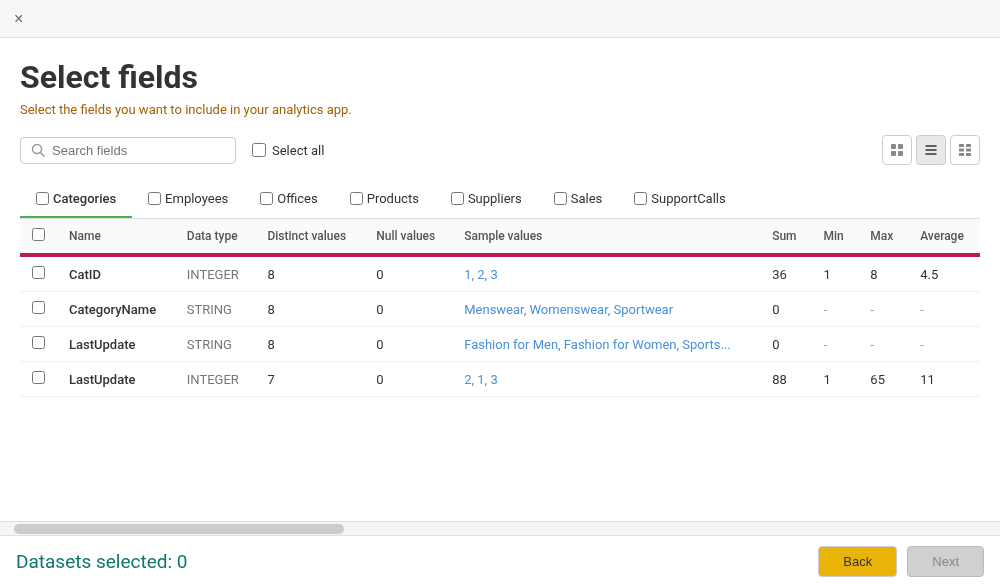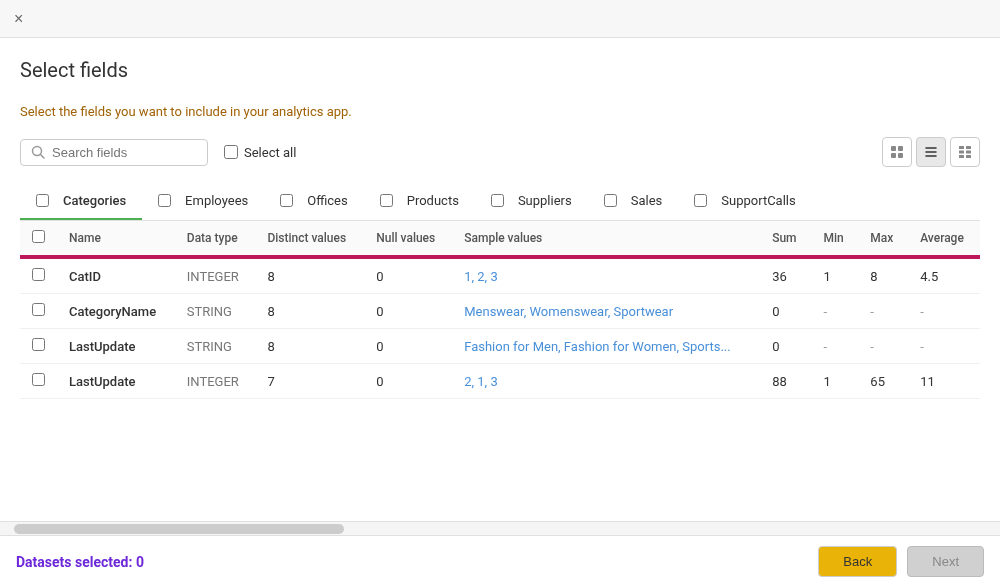--- a/index.html
+++ b/index.html
@@ -9,60 +9,60 @@
     .titlebar { display: flex; align-items: center; justify-content: space-between; padding: 8px 14px; border-bottom: 1px solid #e0e0e0; background: #f7f7f7; min-height: 38px; }
     .titlebar-left { display: flex; align-items: center; gap: 6px; font-size: 12px; color: #555; }
     .breadcrumb-sep { color: #aaa; font-size: 11px; }
     .breadcrumb-file { background: #e8e8e8; border-radius: 4px; padding: 2px 8px; font-size: 12px; display: flex; align-items: center; gap: 5px; }
     .close-btn { font-size: 16px; color: #666; cursor: pointer; background: none; border: none; line-height: 1; }
 
     
     .main { flex: 1; display: flex; flex-direction: column; padding: 20px 20px 0 20px; overflow: hidden; }
 
     
-    .page-title { font-size: 20px; font-weight: 400; margin-bottom: 22px; }
+    .page-title { font-size: 32px; font-weight: 700; margin-bottom: 6px; }
     .page-subtitle { font-size: 13px; color: #a16207; margin-bottom: 18px; }
 
     
     .search-row { display: flex; align-items: center; justify-content: space-between; margin-bottom: 16px; }
     .search-left { display: flex; align-items: center; gap: 16px; }
-    .search-box { display: flex; align-items: center; border: 1px solid #ccc; border-radius: 4px; padding: 5px 10px; gap: 7px; width: 188px; background: #fff; }
+    .search-box { display: flex; align-items: center; border: 1px solid #ccc; border-radius: 4px; padding: 5px 10px; gap: 7px; width: 216px; background: #fff; }
     .search-box input { border: none; outline: none; font-size: 13px; color: #333; width: 100%; background: transparent; }
     .search-icon-svg { color: #999; flex-shrink: 0; }
     .select-all-label { display: flex; align-items: center; gap: 6px; font-size: 13px; cursor: pointer; }
     .select-all-label input[type="checkbox"] { width: 14px; height: 14px; cursor: pointer; }
 
     
     .view-toggle { display: flex; gap: 4px; }
     .view-btn { width: 30px; height: 30px; border: 1px solid #ccc; background: #fff; border-radius: 4px; cursor: pointer; display: flex; align-items: center; justify-content: center; color: #555; }
     .view-btn.active { background: #e8e8e8; }
 
     
     .tabs { display: flex; align-items: center; gap: 0; border-bottom: 1px solid #e0e0e0; margin-bottom: 0; }
-    .tab { display: flex; align-items: center; gap: 14px; padding: 10px 16px; cursor: pointer; font-size: 13px; color: #333; border-bottom: 2px solid transparent; white-space: nowrap; }
+    .tab { display: flex; align-items: center; gap: 4px; padding: 10px 16px; cursor: pointer; font-size: 13px; color: #333; border-bottom: 2px solid transparent; white-space: nowrap; }
     .tab.active { border-bottom: 2px solid #4caf50; font-weight: 500; }
     .tab input[type="checkbox"] { width: 13px; height: 13px; }
 
     
     .table-container { flex: 1; overflow: auto; }
     table { width: 100%; border-collapse: collapse; font-size: 13px; }
     thead tr { background: #fafafa; }
     th { padding: 9px 12px; text-align: left; font-weight: 500; color: #555; border-bottom: 4px solid #be185d; white-space: nowrap; font-size: 12px; }
     td { padding: 9px 12px; border-bottom: 1px solid #f0f0f0; color: #333; }
     .col-check { width: 36px; }
     .sample-val { color: #4a90d9; }
     .dash { color: #999; }
 
     
     .scrollbar-area { height: 14px; background: #f5f5f5; border-top: 1px solid #e0e0e0; position: relative; overflow: hidden; }
     .scrollbar-thumb { position: absolute; left: 14px; top: 2px; width: 330px; height: 10px; background: #ccc; border-radius: 5px; }
 
     
     .footer { display: flex; align-items: center; justify-content: flex-end; padding: 10px 16px; border-top: 1px solid #e0e0e0; background: #fff; gap: 10px; min-height: 48px; }
-    .datasets-count { font-size: 14px; color: #6d28d9; margin-right: auto; font-weight: bold; }
+    .datasets-count { font-size: 19px; color: #0f766e; margin-right: auto; }
     .btn { padding: 7px 24px; border-radius: 4px; font-size: 13px; cursor: pointer; font-weight: 500; }
     .btn-back { background: #eab308; border: 1px solid #ccc; color: #333; }
     .btn-next { background: #d0d0d0; border: 1px solid #bbb; color: #888; cursor: default; }
   </style>
 </head>
 <body>
 
 <div class="titlebar">
   <button class="close-btn">×</button>
 </div>

